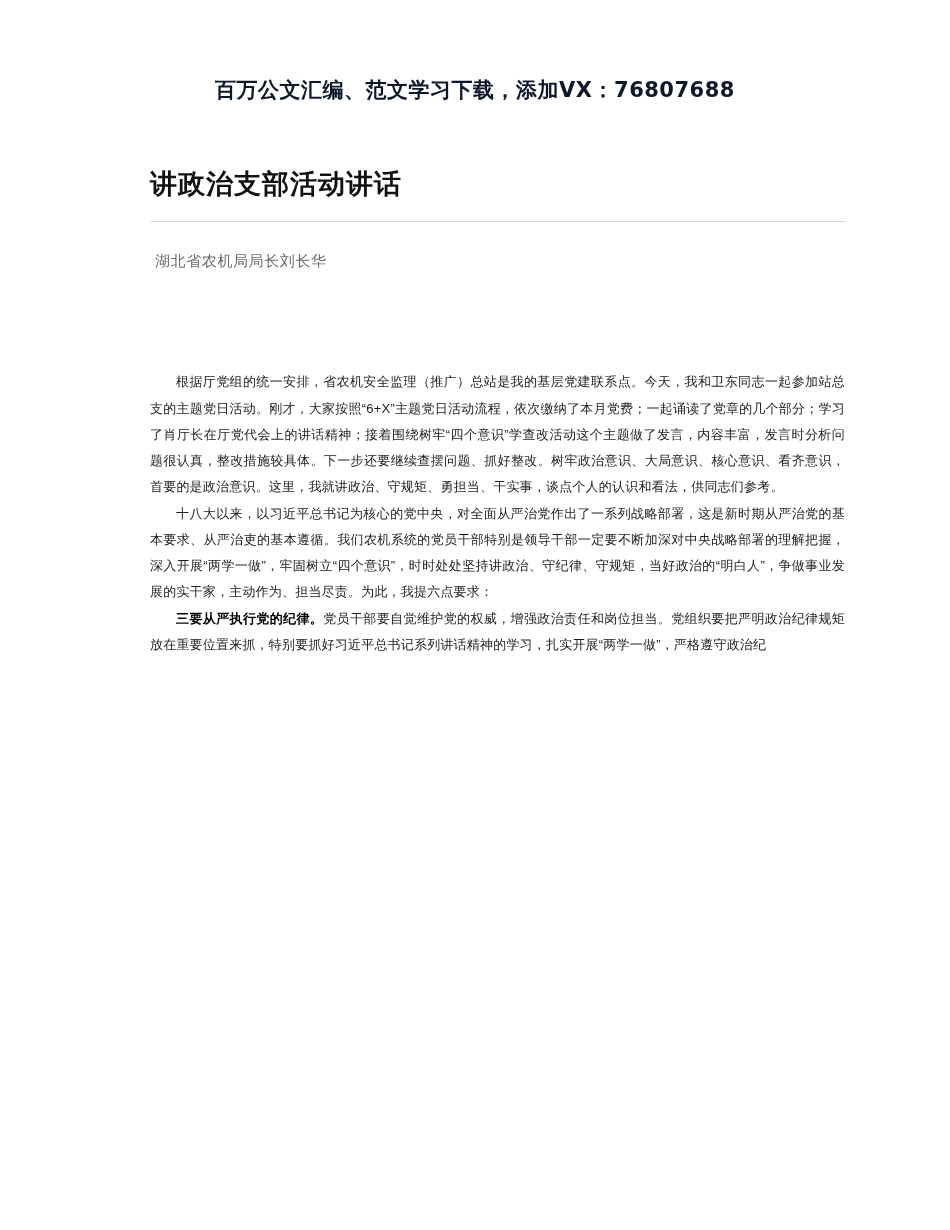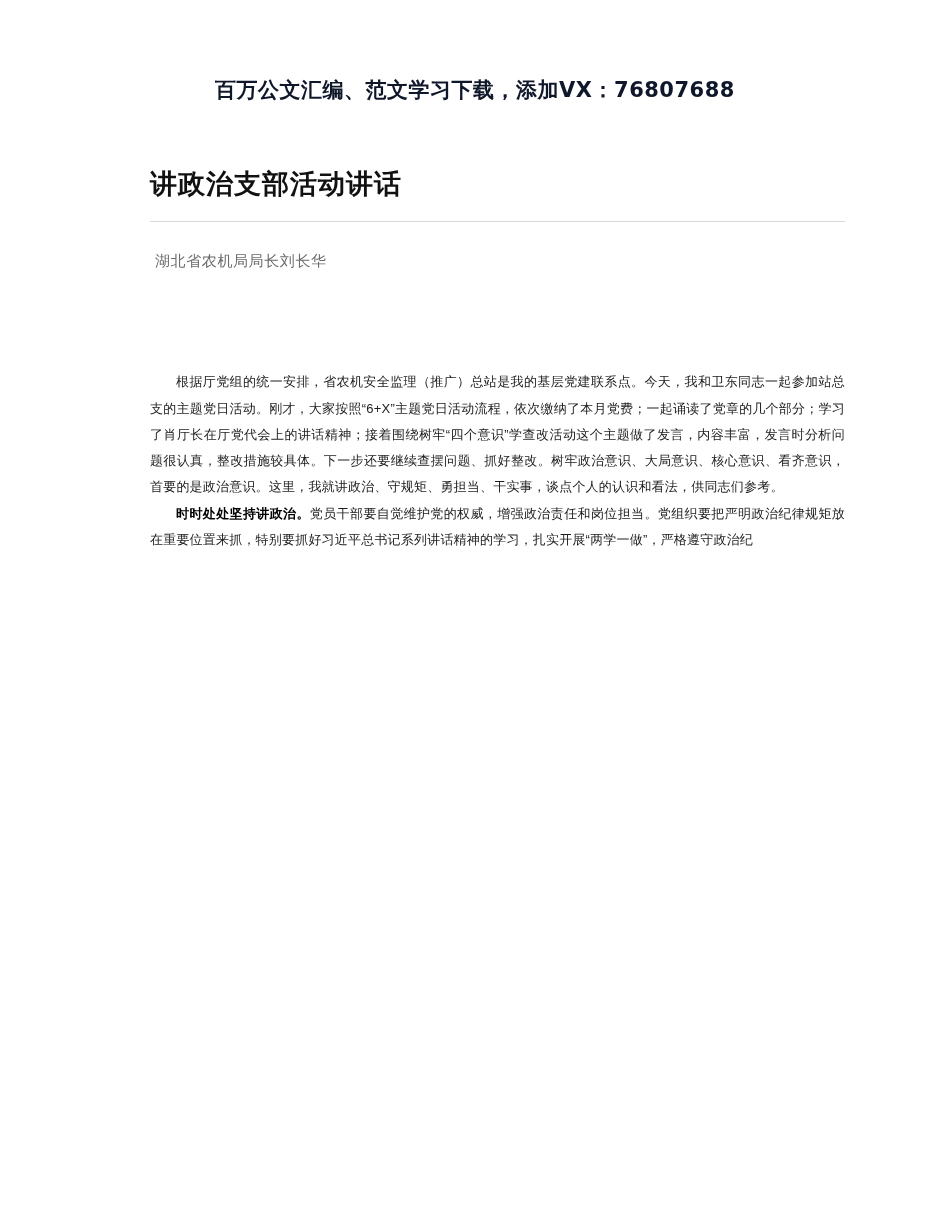--- a/index.html
+++ b/index.html
@@ -87,16 +87,17 @@
 
   <h1 class="doc-title">讲政治支部活动讲话</h1>
   <div class="title-rule"></div>
 
   <div class="byline-block">
     <span class="byline-line">湖北省农机局局长刘长华</span>
   </div>
 
   <div class="body-block">
     <p class="para"><b></b><span>根据厅党组的统一安排，省农机安全监理（推广）总站是我的基层党建联系点。今天，我和卫东同志一起参加站总支的主题党日活动。刚才，大家按照“6+X”主题党日活动流程，依次缴纳了本月党费；一起诵读了党章的几个部分；学习了肖厅长在厅党代会上的讲话精神；接着围绕树牢“四个意识”学查改活动这个主题做了发言，内容丰富，发言时分析问题很认真，整改措施较具体。下一步还要继续查摆问题、抓好整改。树牢政治意识、大局意识、核心意识、看齐意识，首要的是政治意识。这里，我就讲政治、守规矩、勇担当、干实事，谈点个人的认识和看法，供同志们参考。</span></p>
-    <p class="para"><b>时时处处坚持讲政治。</b><span>党员干部要自觉维护党的权威，增强政治责任和岗位担当。党组织要把严明政治纪律规矩放在重要位置来抓，特别要抓好习近平总书记系列讲话精神的学习，扎实开展“两学一做”，严格遵守政治纪</span></p>
+    <p class="para"><b></b><span>十八大以来，以习近平总书记为核心的党中央，对全面从严治党作出了一系列战略部署，这是新时期从严治党的基本要求、从严治吏的基本遵循。我们农机系统的党员干部特别是领导干部一定要不断加深对中央战略部署的理解把握，深入开展“两学一做”，牢固树立“四个意识”，时时处处坚持讲政治、守纪律、守规矩，当好政治的“明白人”，争做事业发展的实干家，主动作为、担当尽责。为此，我提六点要求：</span></p>
+    <p class="para"><b>三要从严执行党的纪律。</b><span>党员干部要自觉维护党的权威，增强政治责任和岗位担当。党组织要把严明政治纪律规矩放在重要位置来抓，特别要抓好习近平总书记系列讲话精神的学习，扎实开展“两学一做”，严格遵守政治纪</span></p>
   </div>
 
 </div>
 
 </body></html>

